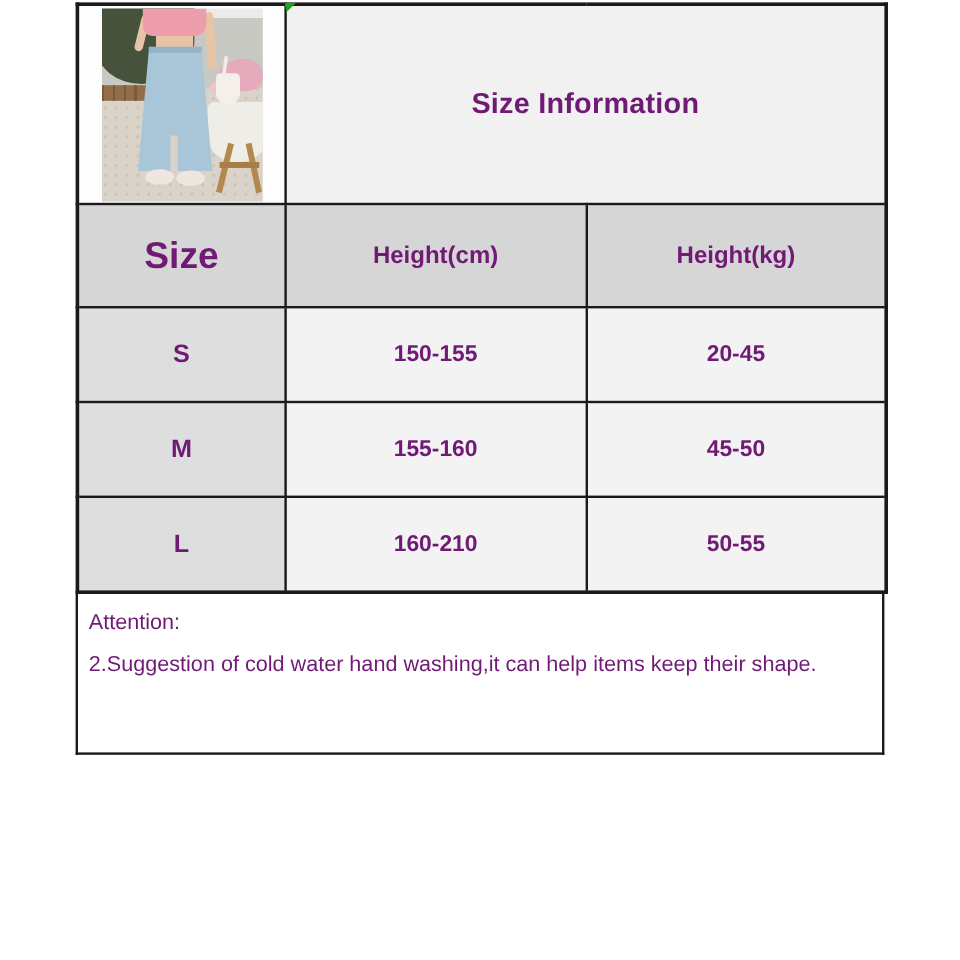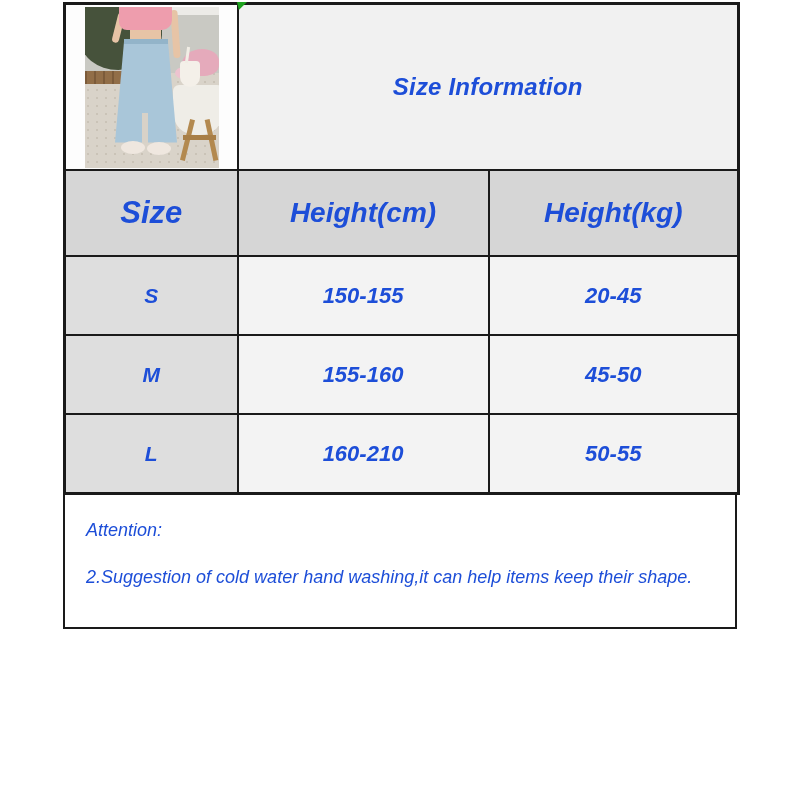--- a/index.html
+++ b/index.html
@@ -1,42 +1,42 @@
 <!DOCTYPE html>
 <html><head>
 <meta charset="utf-8">
 <style>
   html,body { margin:0; padding:0; background:#ffffff; }
   .canvas {
     position:relative; width:800px; height:800px; background:#ffffff;
-    font-family:"Liberation Sans", sans-serif; color:#1d4ed8; overflow:hidden;font-style:italic;
+    font-family:"Liberation Sans", sans-serif; color:#701a75; overflow:hidden;
   }
   .sheet { position:absolute; left:63px; top:2px; width:674px; }
 
   table.size-table {
     width:674px; border-collapse:collapse; table-layout:fixed;
     border:3px solid #1a1a1a;
   }
   table.size-table td { border:2px solid #1a1a1a; text-align:center; vertical-align:middle; padding:0; }
 
   td.photo-cell  { background:#fdfdfd; height:164px; }
   td.title-cell  { background:#f1f1f1; font-size:24px; font-weight:bold; letter-spacing:0.2px; }
 
-  td.col-head    { background:#d6d6d6; height:84px; font-weight:bold; font-size:28px; }
+  td.col-head    { background:#d6d6d6; height:84px; font-weight:bold; font-size:20px; }
   td.col-head.size-head { font-size:31px; }
 
   td.size-cell   { background:#dedede; height:77px; font-weight:bold; font-size:21px; }
-  td.data-cell   { background:#f3f3f3; font-weight:bold; font-size:22px; }
+  td.data-cell   { background:#f3f3f3; font-weight:bold; font-size:19px; }
 
   .attention {
     box-sizing:border-box; width:674px; height:134px;
     border:2px solid #1a1a1a; border-top:none; background:#ffffff;
     padding:4px 6px 0 5px; font-size:18px; line-height:31px;
   }
-  .attention p { margin:16px; text-align:justify; }
+  .attention p { margin:4px; text-align:justify; }
   .attention .attn-heading { text-align:left; }
 
   .corner-flag {
     position:absolute; left:174px; top:0; width:10px; height:8px;
     background:#1ea21e; clip-path:polygon(0 0, 100% 0, 18% 100%);
   }
 
   
   .photo {
     position:relative; width:134px; height:161px; margin:1px 16px 1px 19px;

